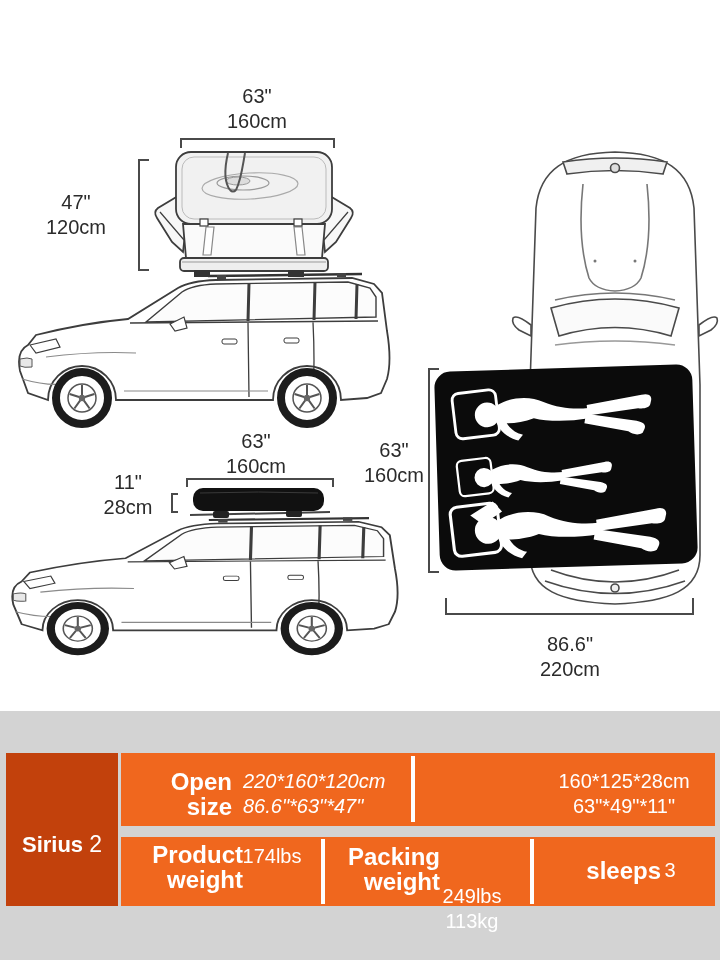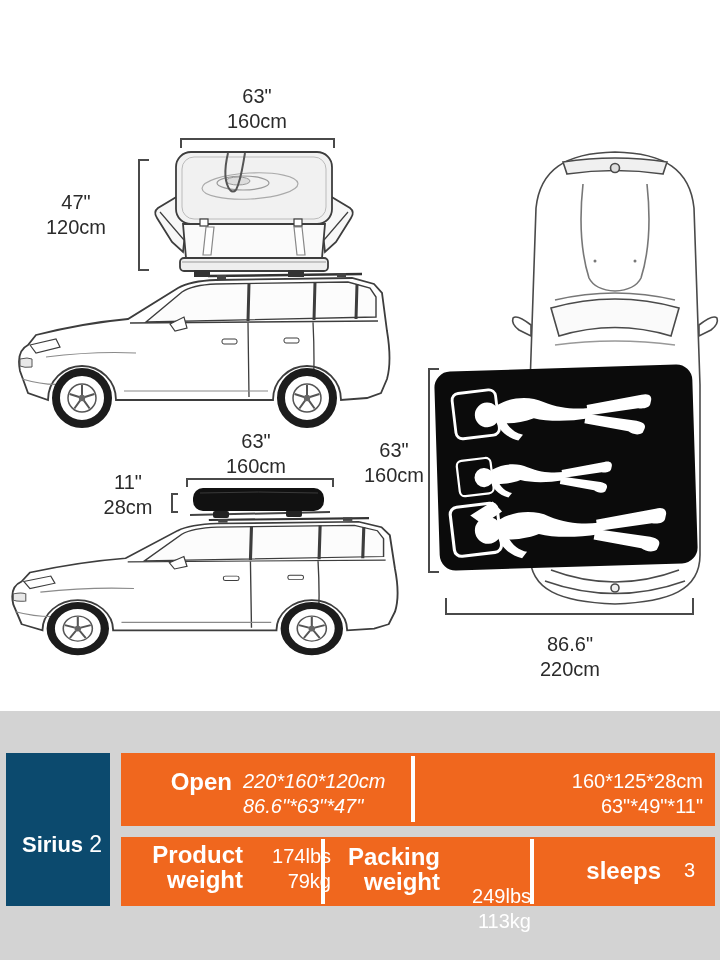--- a/index.html
+++ b/index.html
@@ -5,26 +5,26 @@
   html,body{margin:0;padding:0;background:#fff;}
   .stage{position:relative;width:720px;height:960px;background:#ffffff;overflow:hidden;
          font-family:"Liberation Sans", sans-serif;}
   .diagram-svg{position:absolute;left:0;top:0;}
   .dim-label{position:absolute;width:140px;text-align:center;color:#2b2b2b;
              font-size:20px;line-height:25px;}
   .dim-label span{display:block;}
   
   .table-band{position:absolute;left:0;top:711px;width:720px;height:249px;background:#d3d3d3;}
   .cell{position:absolute;}
-  .black-cell{left:6px;top:42px;width:104px;height:153px;background:#0c4a6e;}
+  .black-cell{left:6px;top:42px;width:112px;height:153px;background:#c2410c;}
   .orange-row{position:absolute;background:#f0671e;}
   .row1{left:121px;top:42px;width:594px;height:73px;}
   .row2{left:121px;top:126px;width:594px;height:69px;}
   .tbl-label{color:#fff;font-weight:bold;font-size:24px;line-height:25px;text-align:right;}
-  .tbl-value{color:#fff;font-size:20px;line-height:25px;text-align:right;}
+  .tbl-value{color:#fff;font-size:20px;line-height:25px;text-align:center;}
   .tbl-label span,.tbl-value span{display:block;}
   .left-align{text-align:left;font-style:italic;}
   .vdiv{position:absolute;width:4px;background:#fff;}
   .product-name{position:absolute;left:0;top:78px;width:112px;text-align:center;color:#fff;
                 font-size:22px;font-weight:bold;}
   .product-name .num{font-weight:normal;font-size:23px;}
 </style>
 </head>
 <body>
 
@@ -170,38 +170,38 @@
       <div class="product-name">
         <span>Sirius</span>&nbsp;<span class="num">2</span>
       </div>
     </div>
 
     <div class="orange-row row1"></div>
     <div class="orange-row row2"></div>
 
     <div class="cell tbl-label" style="left:112px;top:58px;width:120px;">
       <span>Open</span>
+        <span>size</span>
     </div>
     <div class="cell tbl-value left-align" style="left:243px;top:58px;width:170px;">
       <span>220*160*120cm</span>
         <span>86.6"*63"*47"</span>
     </div>
     <div class="vdiv" style="left:411px;top:45px;height:66px;"></div>
     <div class="cell tbl-value" style="left:545px;top:58px;width:158px;">
       <span>160*125*28cm</span>
         <span>63"*49"*11"</span>
     </div>
 
     <div class="cell tbl-label" style="left:123px;top:131px;width:120px;">
       <span>Product</span>
         <span>weight</span>
     </div>
     <div class="cell tbl-value" style="left:213px;top:133px;width:118px;">
       <span>174lbs</span>
-        <span>79kg</span>
     </div>
     <div class="vdiv" style="left:321px;top:128px;height:65px;"></div>
     <div class="cell tbl-label" style="left:322px;top:133px;width:118px;">
       <span>Packing</span>
         <span>weight</span>
     </div>
     <div class="cell tbl-value" style="left:413px;top:133px;width:118px;margin-top:40px;">
       <span>249lbs</span>
         <span>113kg</span>
     </div>

